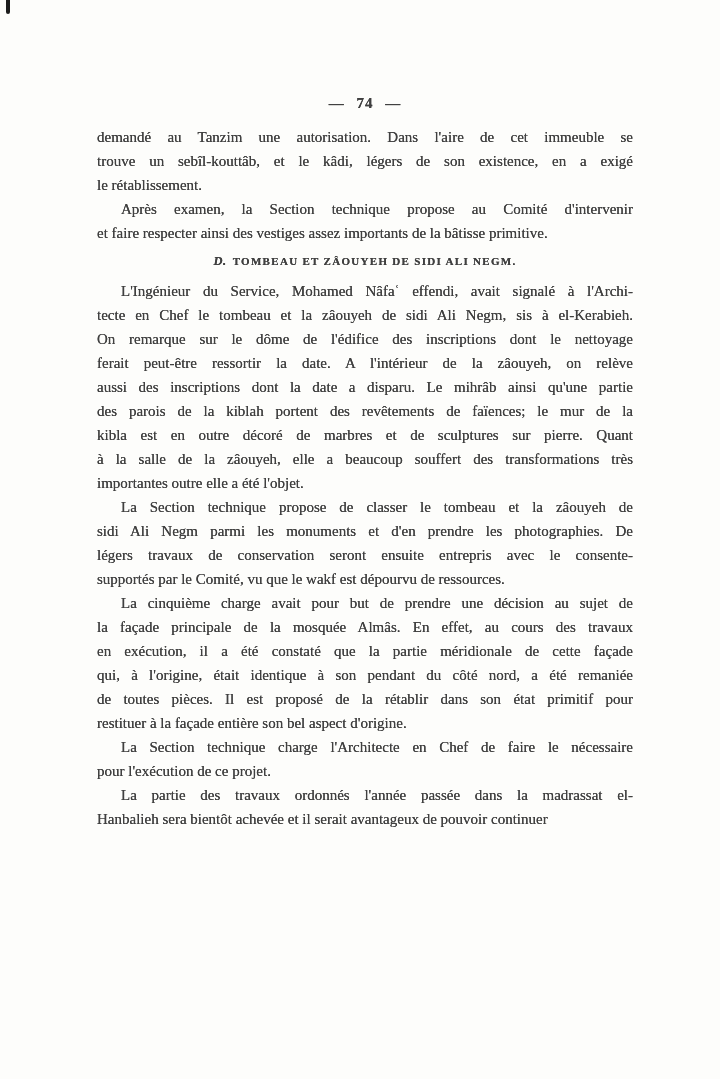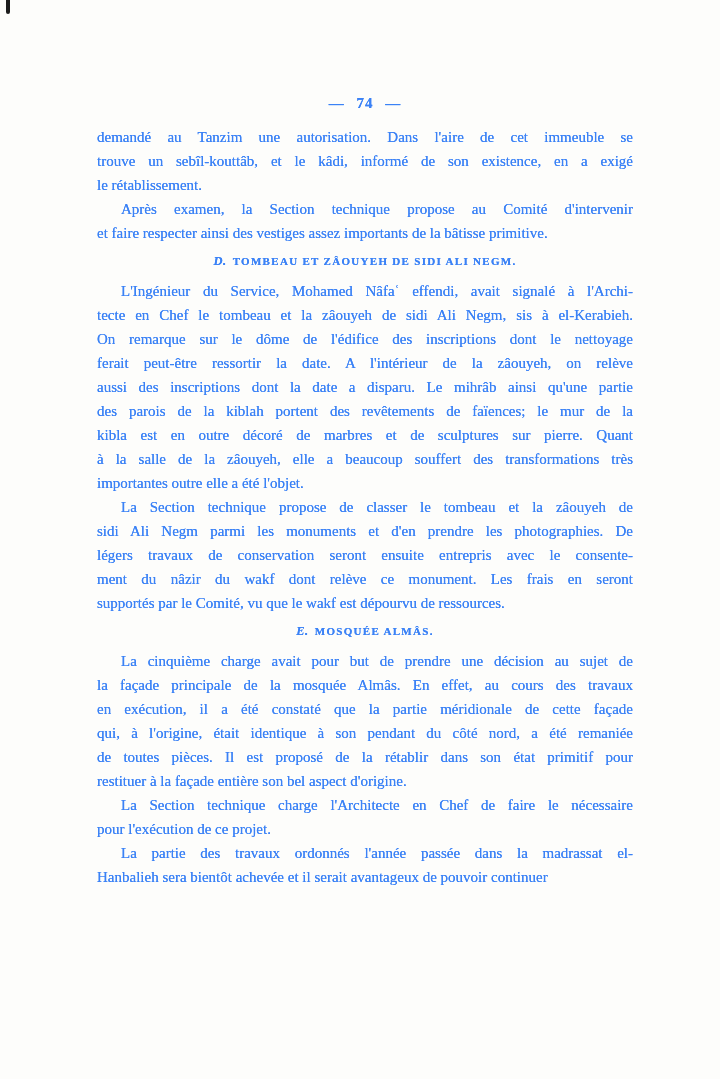--- a/index.html
+++ b/index.html
@@ -7,21 +7,21 @@
     padding: 0;
     background: #fdfdfb;
   }
   .page {
     position: relative;
     width: 720px;
     height: 1079px;
     background: #fdfdfb;
     overflow: hidden;
     font-family: "Liberation Serif", "DejaVu Serif", serif;
-    color: #3b82f6;
+    color: #404040;
   }
   
   .page { text-shadow: 0 0 0.45px currentColor; }
 
   .artifact {
     position: absolute;
     left: 6px;
     top: 0;
     width: 4px;
     height: 14px;
@@ -85,21 +85,21 @@
 </style>
 </head>
 <body>
 
 <div class="page">
   <div class="artifact"></div>
   <div class="page-number">— 74 —</div>
   <div class="text-block" id="text-block">
       <div class="para">
         <div class="line">demandé au Tanzim une autorisation. Dans l'aire de cet immeuble se</div>
-        <div class="line">trouve un sebîl-kouttâb, et le kâdi, informé de son existence, en a exigé</div>
+        <div class="line">trouve un sebîl-kouttâb, et le kâdi, légers de son existence, en a exigé</div>
         <div class="line pl">le rétablissement.</div>
       </div>
       <div class="para">
         <div class="line indent">Après examen, la Section technique propose au Comité d'intervenir</div>
         <div class="line pl">et faire respecter ainsi des vestiges assez importants de la bâtisse primitive.</div>
       </div>
       <div class="heading"><span class="h-letter">D.</span><span class="h-title">TOMBEAU ET ZÂOUYEH DE SIDI ALI NEGM.</span></div>
       <div class="para">
         <div class="line indent">L'Ingénieur du Service, Mohamed Nâfaʿ effendi, avait signalé à l'Archi-</div>
         <div class="line">tecte en Chef le tombeau et la zâouyeh de sidi Ali Negm, sis à el-Kerabieh.</div>
@@ -108,24 +108,22 @@
         <div class="line">aussi des inscriptions dont la date a disparu. Le mihrâb ainsi qu'une partie</div>
         <div class="line">des parois de la kiblah portent des revêtements de faïences; le mur de la</div>
         <div class="line">kibla est en outre décoré de marbres et de sculptures sur pierre. Quant</div>
         <div class="line">à la salle de la zâouyeh, elle a beaucoup souffert des transformations très</div>
         <div class="line pl">importantes outre elle a été l'objet.</div>
       </div>
       <div class="para">
         <div class="line indent">La Section technique propose de classer le tombeau et la zâouyeh de</div>
         <div class="line">sidi Ali Negm parmi les monuments et d'en prendre les photographies. De</div>
         <div class="line">légers travaux de conservation seront ensuite entrepris avec le consente-</div>
-        <div class="line">ment du nâzir du wakf dont relève ce monument. Les frais en seront</div>
         <div class="line pl">supportés par le Comité, vu que le wakf est dépourvu de ressources.</div>
       </div>
-      <div class="heading"><span class="h-letter">E.</span><span class="h-title">MOSQUÉE ALMÂS.</span></div>
       <div class="para">
         <div class="line indent">La cinquième charge avait pour but de prendre une décision au sujet de</div>
         <div class="line">la façade principale de la mosquée Almâs. En effet, au cours des travaux</div>
         <div class="line">en exécution, il a été constaté que la partie méridionale de cette façade</div>
         <div class="line">qui, à l'origine, était identique à son pendant du côté nord, a été remaniée</div>
         <div class="line">de toutes pièces. Il est proposé de la rétablir dans son état primitif pour</div>
         <div class="line pl">restituer à la façade entière son bel aspect d'origine.</div>
       </div>
       <div class="para">
         <div class="line indent">La Section technique charge l'Architecte en Chef de faire le nécessaire</div>

